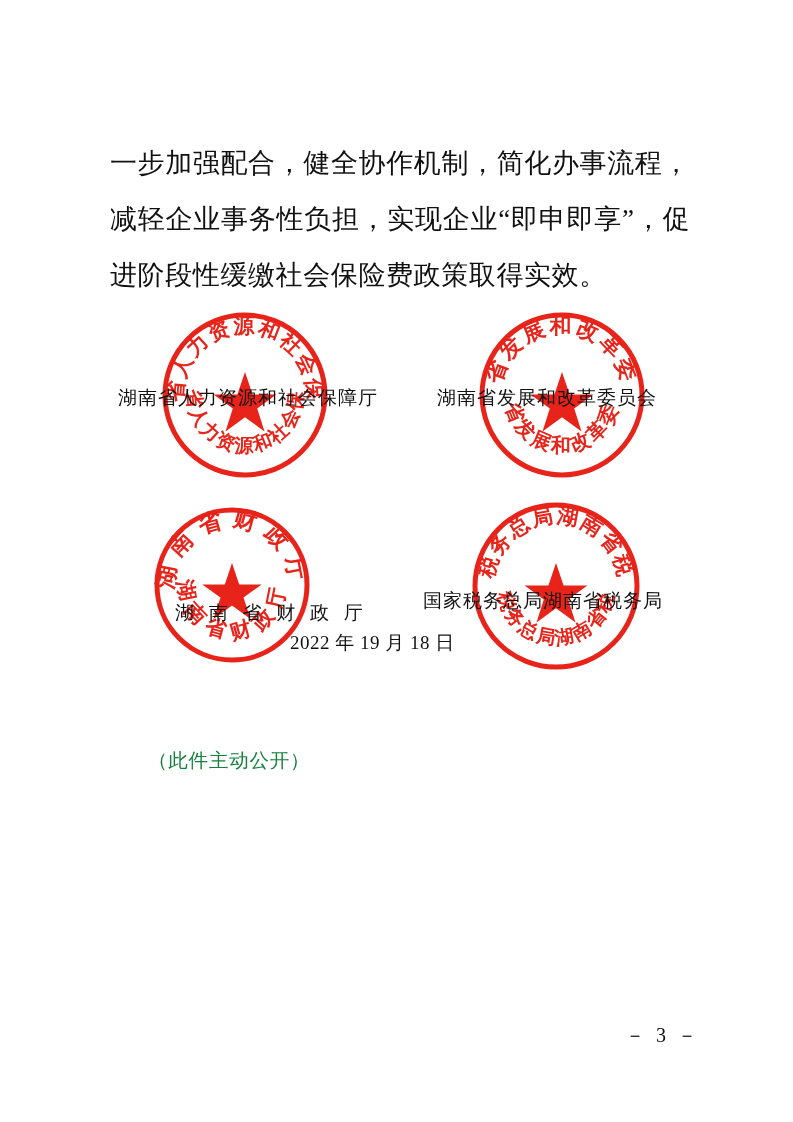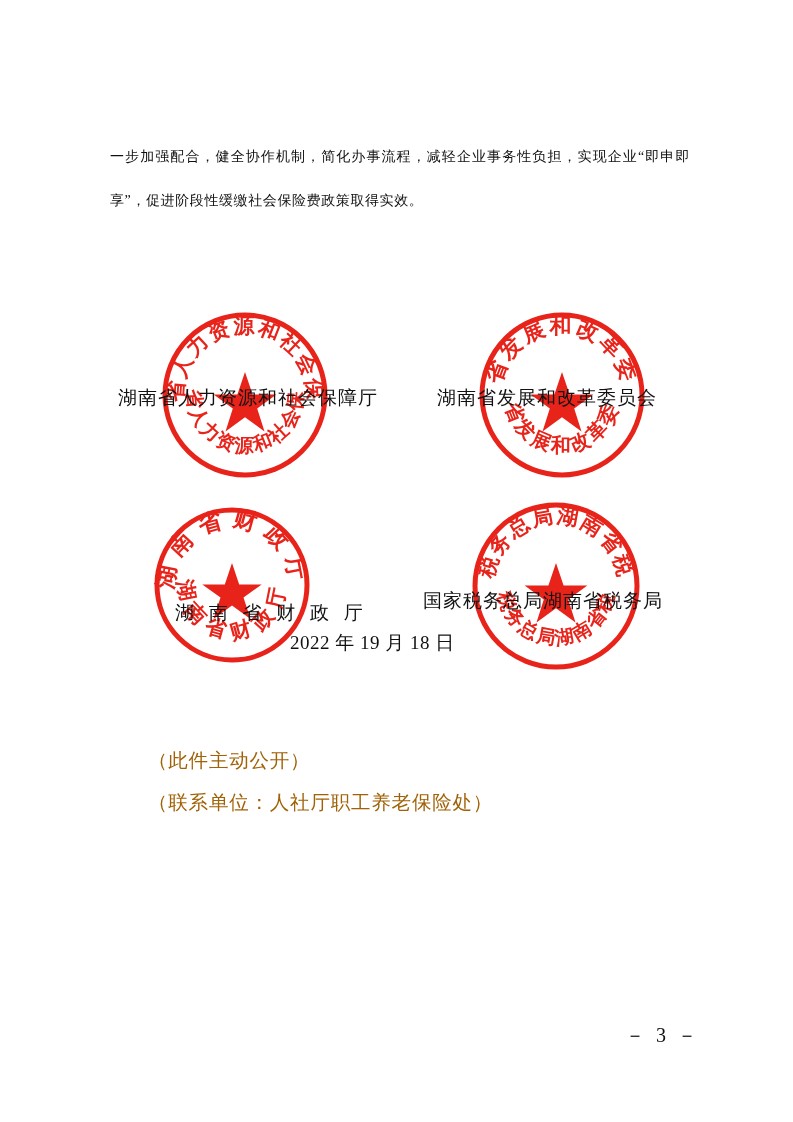--- a/index.html
+++ b/index.html
@@ -23,22 +23,22 @@
     height: 1122px;
     background: #fff;
   }
 
   
   .body-text {
     position: absolute;
     left: 110px;
     top: 135px;
     width: 580px;
-    font-size: 14px;
-    line-height: 44px;
+    font-size: 27px;
+    line-height: 56px;
     letter-spacing: 0.6px;
     text-align: justify;
     color: #111;
   }
   .body-text p {
     margin: 0;
     text-indent: 0;
   }
 
   
@@ -89,21 +89,22 @@
   .seal-tax  { left: 470px; top: 200px; }
 
   
   .notes {
     position: absolute;
     left: 148px;
     top: 740px;
     font-size: 19.5px;
     line-height: 42px;
     letter-spacing: 0.8px;
-    color: #a16207;
+    color: #15803d;
+    text-align: right;
   }
   .notes div { white-space: nowrap; }
 
   
   .page-number {
     position: absolute;
     left: 0;
     top: 1022px;
     width: 700px;
     text-align: right;
@@ -202,18 +203,17 @@
     <div class="sig-line sig-row1-left">湖南省人力资源和社会保障厅</div>
     <div class="sig-line sig-row1-right">湖南省发展和改革委员会</div>
     <div class="sig-line sig-row2-left">湖 南 省 财 政 厅</div>
     <div class="sig-line sig-row2-right">国家税务总局湖南省税务局</div>
 
     <div class="sig-date">2022 年 19 月 18 日</div>
   </div>
 
   <div class="notes">
     <div>（此件主动公开）</div>
-    <div>（联系单位：人社厅职工养老保险处）</div>
   </div>
 
   <div class="page-number">－ 3 －</div>
 
 </div>
 
 </body></html>

